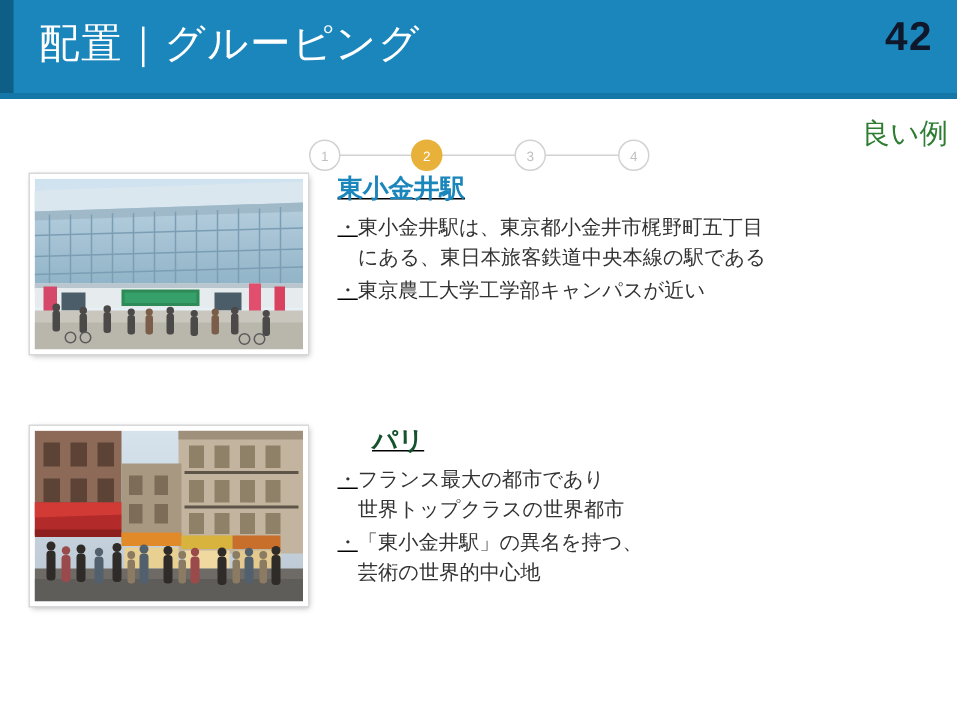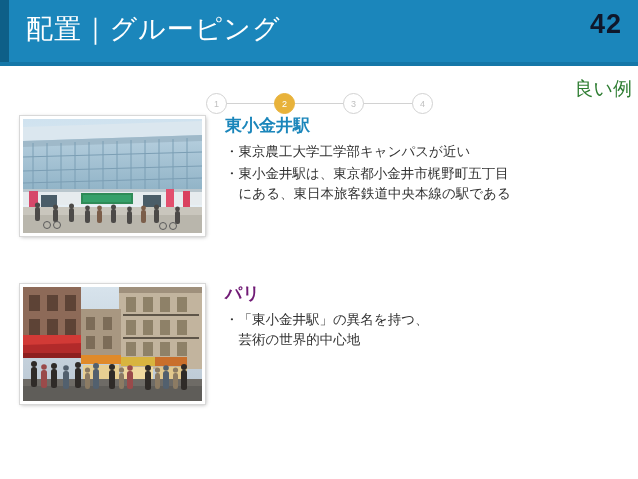--- a/index.html
+++ b/index.html
@@ -131,30 +131,32 @@
     box-sizing: border-box;
     overflow: hidden;
   }
   .photo svg { display: block; }
 
   .block-text {
     position: absolute;
     left: 205px;
     top: 0;
     width: 410px;
+    text-decoration: underline;
   }
   .block-title {
     font-size: 17px;
     font-weight: bold;
     color: #1b86bb;
     margin: 0 0 6px 0;
     line-height: 20px;
   }
   .block-title.orange {
-    color: #701a75;
+    color: #14532d;
+    margin-left: 23px;
   }
   .bullet {
     font-size: 13.5px;
     color: #333333;
     line-height: 20px;
     margin: 0 0 2px 0;
     white-space: pre-line;
   }
   .bullet .mark {
     color: #333333;
@@ -269,23 +271,23 @@
         <g stroke="#5b5b5b" stroke-width="1" fill="none">
           <circle cx="24" cy="106" r="3.5"></circle>
           <circle cx="34" cy="106" r="3.5"></circle>
           <circle cx="140" cy="107" r="3.5"></circle>
           <circle cx="150" cy="107" r="3.5"></circle>
         </g>
       </svg>
     </div>
     <div class="block-text">
       <p class="block-title">東小金井駅</p>
-      <p class="bullet"><span class="mark">・</span><span class="bullet-body">東京農工大学工学部キャンパスが近い</span></p>
       <p class="bullet"><span class="mark">・</span><span class="bullet-body">東小金井駅は、東京都小金井市梶野町五丁目
 にある、東日本旅客鉄道中央本線の駅である</span></p>
+      <p class="bullet"><span class="mark">・</span><span class="bullet-body">東京農工大学工学部キャンパスが近い</span></p>
     </div>
   </div>
 
   <div class="block block-2">
     <div class="photo">
       <svg width="179" height="114" viewBox="0 0 179 114" xmlns="http://www.w3.org/2000/svg">
         <defs>
           <linearGradient id="sky2" x1="0" y1="0" x2="0" y2="1">
             <stop offset="0%" stop-color="#d7e3ec"></stop>
             <stop offset="100%" stop-color="#b9c6d2"></stop>
@@ -385,18 +387,20 @@
             <rect x="132" y="86" width="5" height="16" rx="2.2"></rect>
               <circle cx="134.5" cy="83" r="2.6"></circle>
             <rect x="150" y="86" width="5" height="16" rx="2.2"></rect>
               <circle cx="152.5" cy="83" r="2.6"></circle>
           </g>
         </g>
       </svg>
     </div>
     <div class="block-text">
       <p class="block-title orange">パリ</p>
+      <p class="bullet"><span class="mark">・</span><span class="bullet-body">フランス最大の都市であり
+世界トップクラスの世界都市</span></p>
       <p class="bullet"><span class="mark">・</span><span class="bullet-body">「東小金井駅」の異名を持つ、
 芸術の世界的中心地</span></p>
     </div>
   </div>
 
 </div>
 
 </body></html>

